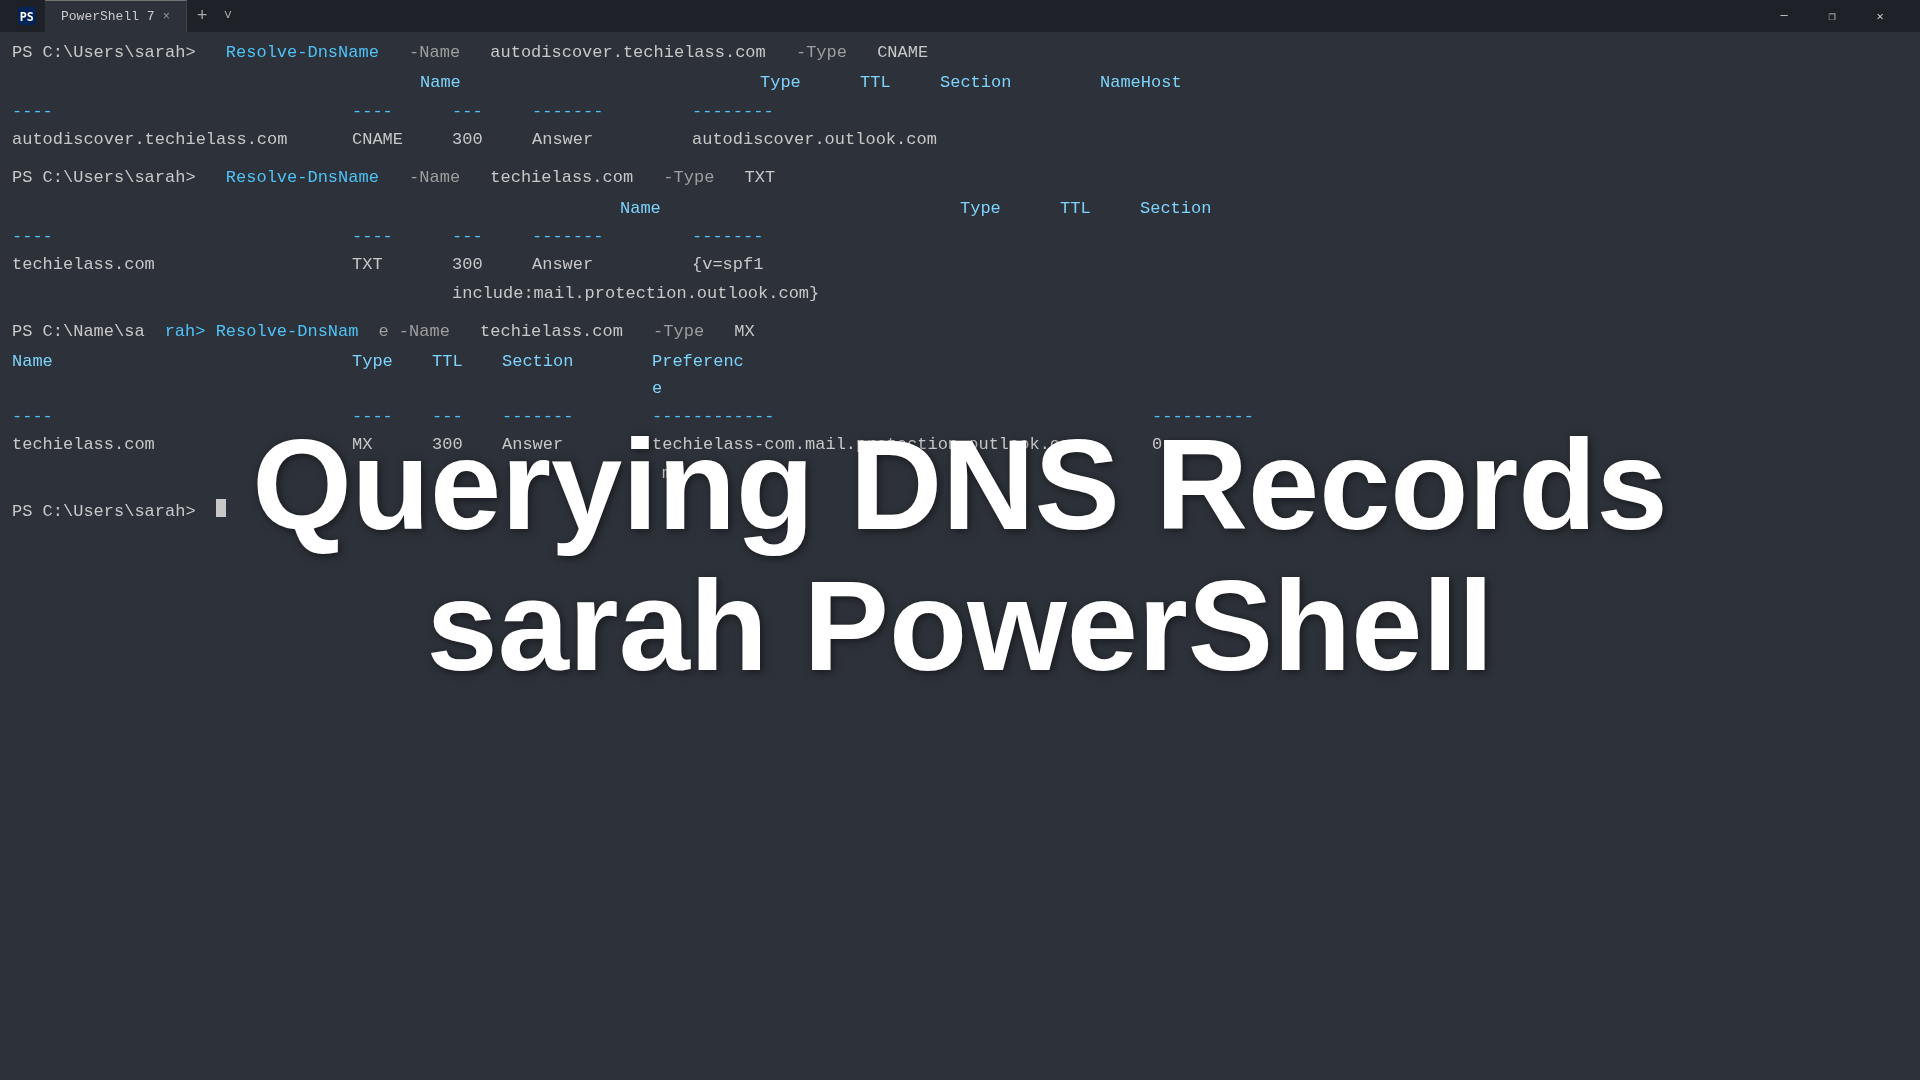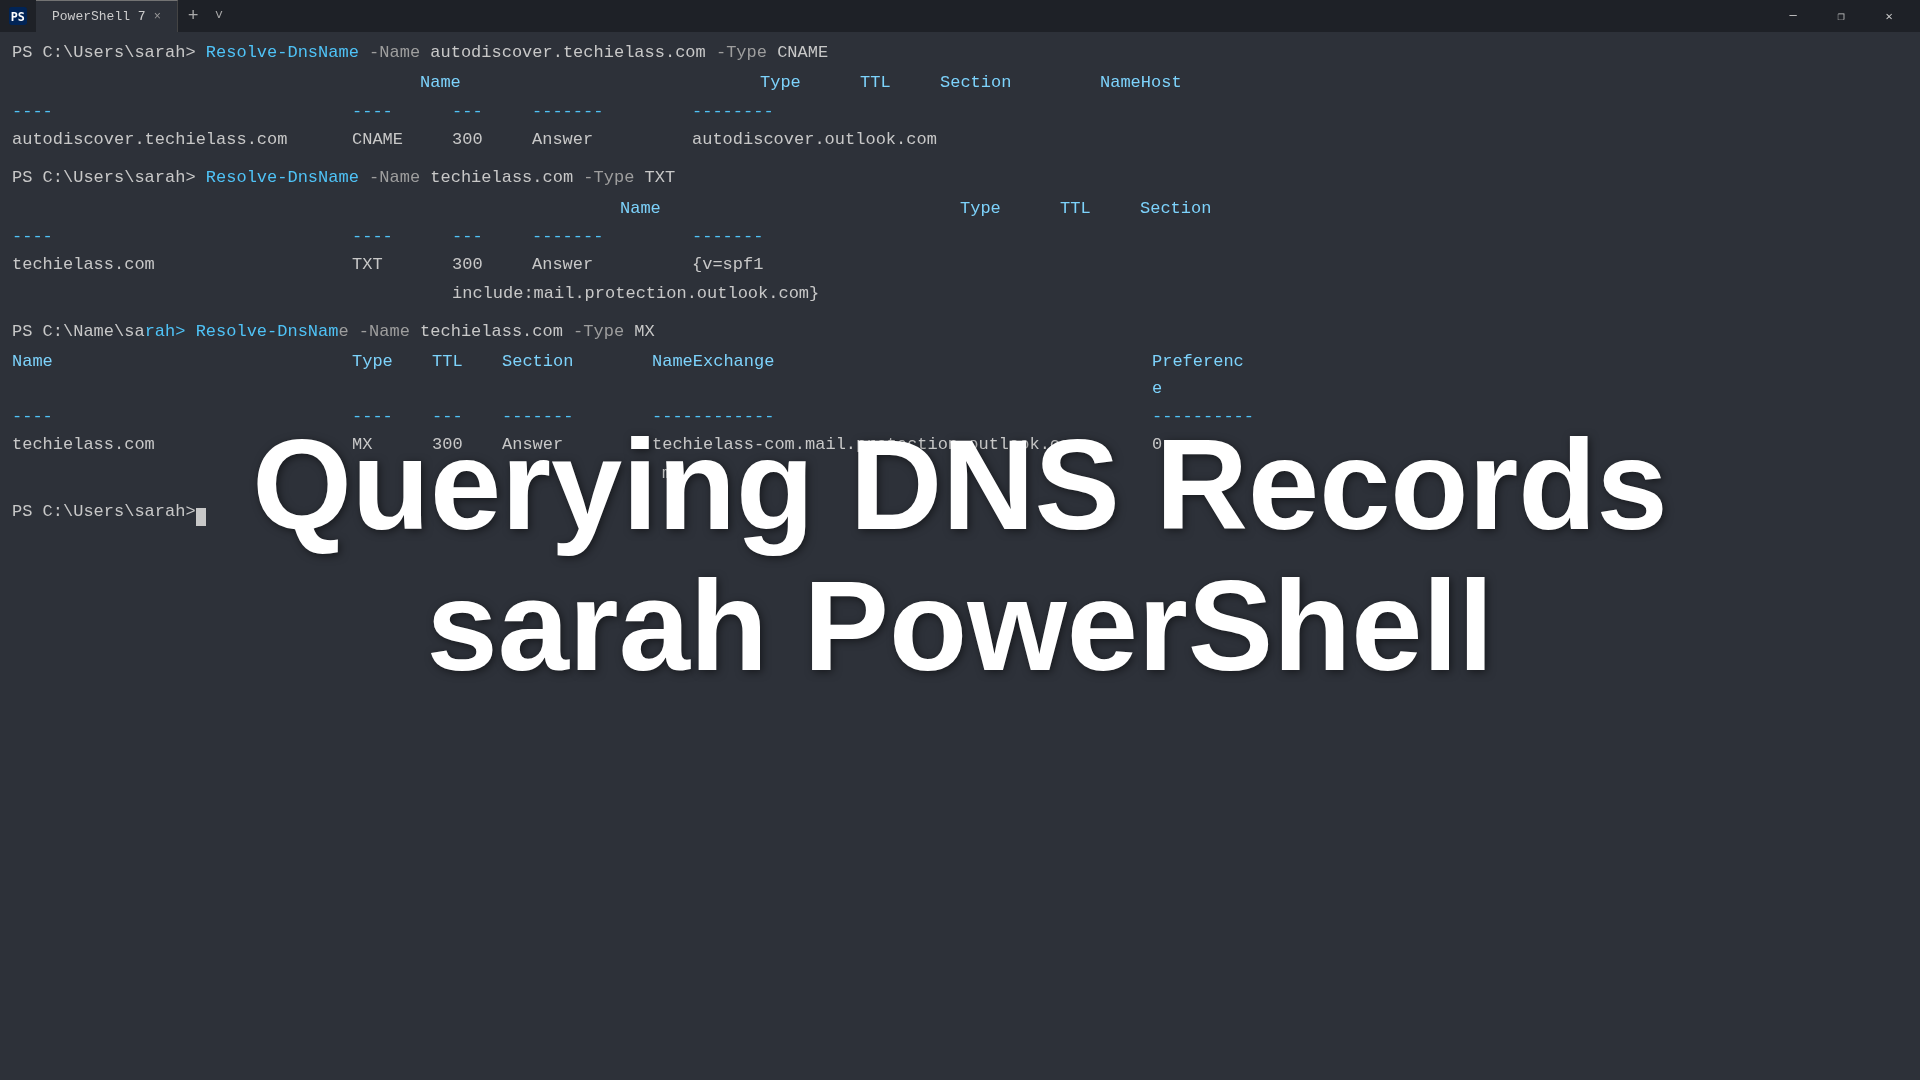--- a/index.html
+++ b/index.html
@@ -11,21 +11,21 @@
       background: #2d3139;
       font-family: 'Consolas', 'Courier New', monospace;
     }
 
     
     #titlebar {
       display: flex;
       align-items: center;
       background: #1e2127;
       height: 32px;
-      padding: 0 8px;
+      padding: 0 17px;
       user-select: none;
     }
 
     #titlebar-icon {
       width: 20px;
       height: 20px;
       margin-right: 8px;
       display: flex;
       align-items: center;
       justify-content: center;
@@ -101,22 +101,23 @@
       padding: 8px 12px;
       color: #c8c8c8;
       font-size: 17px;
       line-height: 1.55;
       position: relative;
       overflow: hidden;
     }
 
     .prompt-line {
       display: flex;
-      align-items: flex-end;
+      align-items: flex-start;
       margin-bottom: 2px;
+      gap: 20px;
     }
 
     .prompt-ps {
       color: #c8c8c8;
     }
 
     .prompt-cmd {
       color: #4fc3f7;
     }
 
@@ -309,21 +310,20 @@
     <span class="prompt-flag">&nbsp;-Type&nbsp;</span>
     <span class="prompt-value">MX</span>
   </div>
 
   <div class="dns-table">
     <div class="table-header">
       <span class="col-name">Name</span>
       <span style="width:80px;min-width:80px">Type</span>
       <span style="width:70px;min-width:70px">TTL</span>
       <span style="width:150px;min-width:150px">Section</span>
-      <span class="col-nameexchange">NameExchange</span>
       <span class="col-preference">Preferenc<br>e</span>
     </div>
     <div class="table-divider">
       <span class="col-name">----</span>
       <span style="width:80px;min-width:80px">----</span>
       <span style="width:70px;min-width:70px">---</span>
       <span style="width:150px;min-width:150px">-------</span>
       <span class="col-nameexchange">------------</span>
       <span class="col-preference">----------</span>
     </div>

